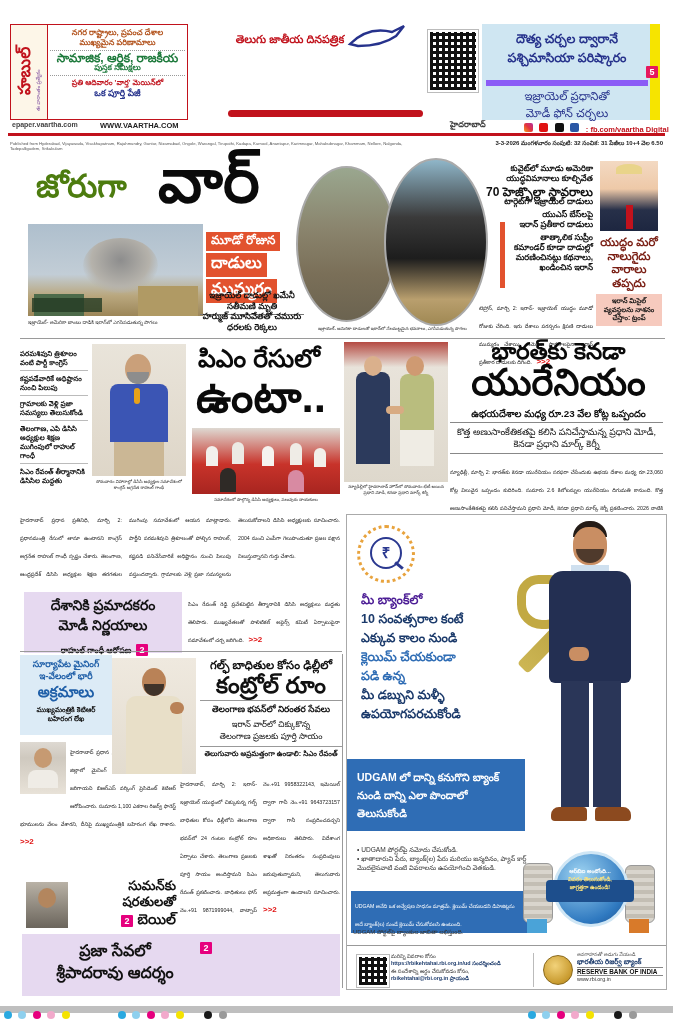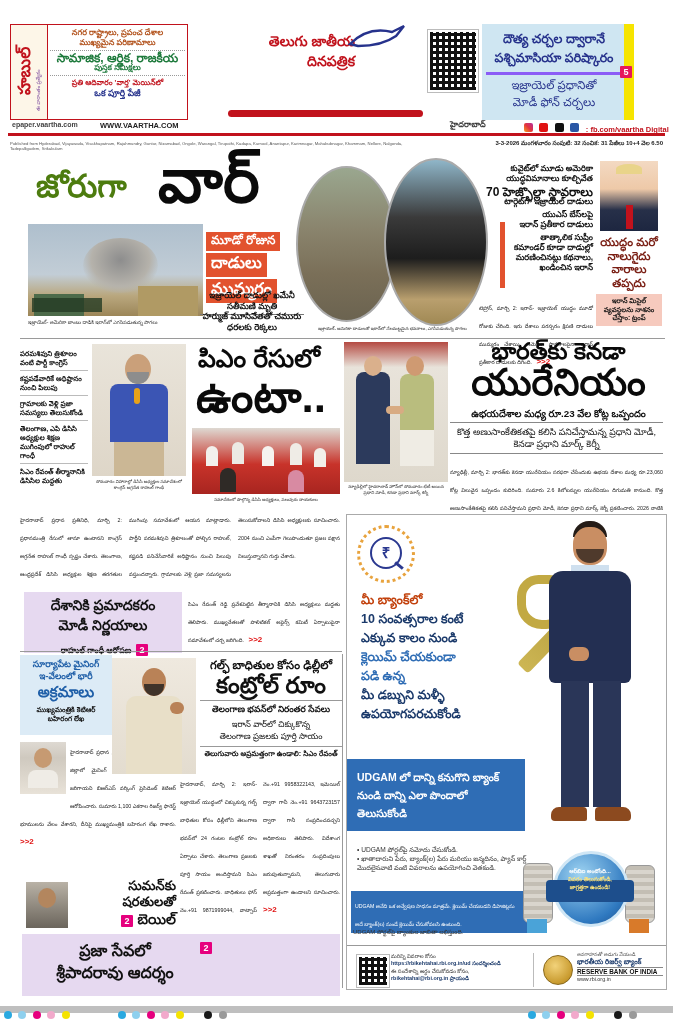--- a/index.html
+++ b/index.html
@@ -46,32 +46,32 @@
       <div class="b" style="font-size:8px;color:#b3541e;line-height:10px;border-bottom:1px dotted #999;padding-bottom:2px;">ముఖ్యమైన పరిణామాలు</div>
       <div class="b" style="font-size:12px;color:#1e7a3c;line-height:10px;margin-top:2px;">సామాజిక, ఆర్థిక, రాజకీయ</div>
       <div class="b" style="font-size:8px;color:#1e7a3c;line-height:10px;border-bottom:1px dotted #999;padding-bottom:2px;">పుస్తక సమీక్షలు</div>
       <div class="b red" style="font-size:7.5px;line-height:10px;margin-top:2px;">ప్రతి ఆదివారం 'వార్త' మెయిన్‌లో</div>
       <div class="b navy" style="font-size:9px;line-height:11px;">ఒక పూర్తి పేజీ</div>
     </div>
   </div>
   <div class="abs b" style="left:12px;top:121px;font-size:7px;color:#444;">epaper.vaartha.com</div>
   <div class="abs b" style="left:100px;top:121px;font-size:7.5px;color:#222;">WWW.VAARTHA.COM</div>
 
-  <div class="abs b red ctr" style="left:225px;top:33px;width:130px;font-size:14px;text-align:right;">తెలుగు జాతీయ దినపత్రిక</div>
+  <div class="abs b red ctr" style="left:225px;top:33px;width:130px;font-size:11px;">తెలుగు జాతీయ దినపత్రిక</div>
   <svg class="abs" viewBox="0 0 60 26" style="left:345px;top:24px;width:62px;height:26px;">
     <path d="M4 20 Q22 2 46 8 L58 2 L50 12 Q36 22 12 22 Z" fill="none" stroke="#26328c" stroke-width="2.4"></path>
   </svg>
   <div class="abs" style="left:228px;top:110px;width:195px;height:7px;background:#c1121c;border-radius:4px;"></div>
 
   <div class="abs qr" style="left:428px;top:30px;width:46px;height:58px;"></div>
 
-  <div class="abs" style="left:482px;top:24px;width:152px;height:96px;background:#cfe6f2;">
+  <div class="abs" style="left:482px;top:24px;width:178px;height:96px;background:#cfe6f2;">
     <div class="abs" style="right:0;top:0;width:10px;height:96px;background:#f6e400;"></div>
     <div class="b navy ctr" style="font-size:12.5px;margin:8px 12px 0 4px;">దౌత్య చర్చల ద్వారానే</div>
-    <div class="b navy ctr" style="font-size:12.5px;margin:2px 12px 0 4px;border-bottom:3px solid #8b5cf6;padding-bottom:4px;">పశ్చిమాసియా పరిష్కారం</div>
+    <div class="b navy ctr" style="font-size:12.5px;margin:2px 12px 0 4px;border-bottom:6px solid #8b5cf6;padding-bottom:12px;">పశ్చిమాసియా పరిష్కారం</div>
     <div class="navy ctr" style="font-size:11.5px;margin:4px 12px 0 4px;">ఇజ్రాయెల్ ప్రధానితో</div>
     <div class="navy ctr" style="font-size:11.5px;margin:1px 12px 0 4px;">మోడీ ఫోన్ చర్చలు</div>
     <div class="abs pgbadge" style="right:2px;top:42px;background:#e6175c;">5</div>
   </div>
 
   <div class="abs b" style="left:450px;top:120px;font-size:8px;color:#333;">హైదరాబాద్</div>
   <div class="abs" style="left:524px;top:118px;">
     <span class="ic" style="background:linear-gradient(45deg,#f7a021,#e3343e,#b52ea0);"></span>
     <span class="ic" style="background:#e01212;"></span>
     <span class="ic" style="background:#111;"></span>
@@ -207,21 +207,21 @@
 
   <div class="abs" style="left:346px;top:514px;width:319px;height:474px;border:1px solid #aaa;background:#fff;">
     <div class="abs" style="left:10px;top:10px;width:52px;height:52px;border-radius:50%;border:3px dotted #e8a33d;background:#fff;">
       <div class="abs" style="left:10px;top:9px;width:28px;height:28px;border-radius:50%;border:2.5px solid #2b3990;text-align:center;">
         <span class="b" style="font-size:15px;color:#2b3990;line-height:28px;">₹</span>
       </div>
       <div class="abs" style="left:34px;top:36px;width:10px;height:3px;background:#2b3990;transform:rotate(40deg);"></div>
     </div>
 
     <div class="abs" style="left:14px;top:76px;width:150px;">
-      <div class="b" style="font-size:12.5px;line-height:19px;color:#c2410c;">మీ బ్యాంక్‌లో</div>
+      <div class="b" style="font-size:12.5px;line-height:19px;color:#4c1d95;">మీ బ్యాంక్‌లో</div>
       <div class="b" style="font-size:12.5px;line-height:19px;color:#1b3a6b;">10 సంవత్సరాల కంటే</div>
       <div class="b" style="font-size:12.5px;line-height:19px;color:#1b3a6b;">ఎక్కువ కాలం నుండి</div>
       <div class="b" style="font-size:12.5px;line-height:19px;color:#2f6db5;">క్లెయిమ్ చేయకుండా</div>
       <div class="b" style="font-size:12.5px;line-height:19px;color:#2f6db5;">పడి ఉన్న</div>
       <div class="b" style="font-size:12.5px;line-height:19px;color:#1b3a6b;">మీ డబ్బుని మళ్ళీ</div>
       <div class="b" style="font-size:12.5px;line-height:19px;color:#1b3a6b;">ఉపయోగపరచుకోండి</div>
     </div>
 
     <div class="abs" style="left:0;top:244px;width:178px;height:72px;background:#2f6db5;color:#fff;padding:8px 8px 0 10px;box-sizing:border-box;">
       <span class="b" style="font-size:10.5px;line-height:15px;">UDGAM లో దాన్ని కనుగొని బ్యాంక్ నుండి దాన్ని ఎలా పొందాలో తెలుసుకోండి</span>

